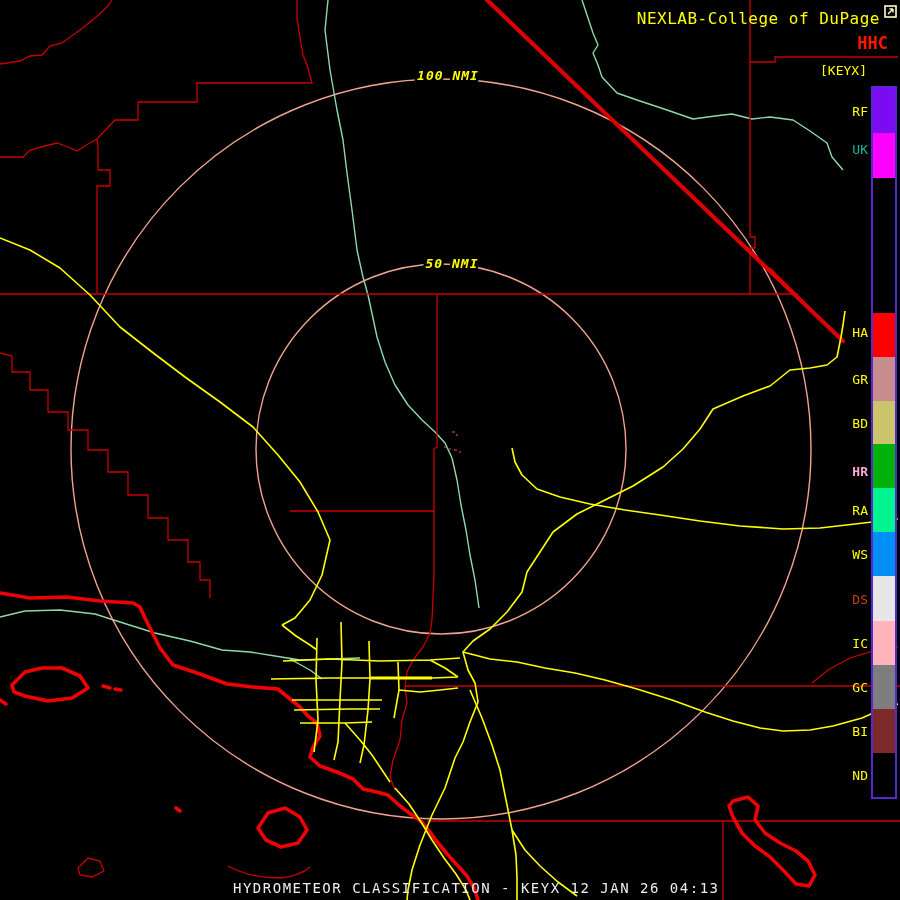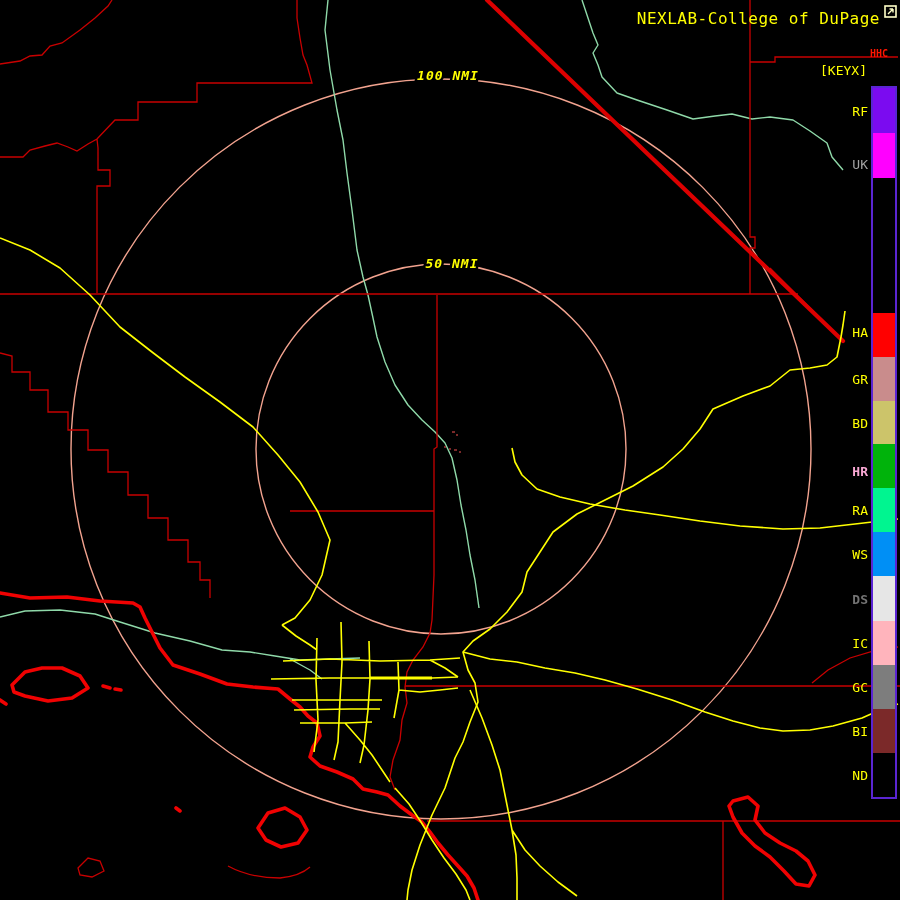--- a/index.html
+++ b/index.html
@@ -21,21 +21,21 @@
     fill:var(--c-road);font:italic bold 13px "DejaVu Sans Mono","Liberation Mono",monospace;
     paint-order:stroke;stroke:#000;stroke-width:5px;letter-spacing:1px;
   }
   .echo{fill:var(--c-echo);}
 
   .brand{
     position:absolute;top:9px;right:20px;color:#FFFF00;font-size:16px;letter-spacing:.5px;
     white-space:nowrap;cursor:pointer;
   }
   .brand-icon{position:absolute;top:5px;right:3px;width:13px;height:13px;}
-  .hhc{position:absolute;top:48px;right:12px;color:#FF1republic500;font-size:10px;font-weight:bold;color:#FF1500;}
+  .hhc{position:absolute;top:33px;right:12px;color:#FF1republic500;font-size:17px;font-weight:bold;color:#FF1500;}
   .clas{position:absolute;top:63px;right:33px;color:#FFFF00;font-size:13px;}
 
   .legend{position:absolute;top:0;right:0;width:70px;height:680px;}
   .legend-bar{
     position:absolute;top:86px;right:3px;width:22px;
     border:2px solid var(--c-lgborder);background:#000;
   }
   .swatch{width:100%;}
   .legend-label{
     position:absolute;right:32px;transform:translateY(-50%);
@@ -144,28 +144,29 @@
         <div class="swatch" style="height: 44px; background: rgb(0, 245, 144);"></div>
         <div class="swatch" style="height: 44px; background: rgb(0, 143, 245);"></div>
         <div class="swatch" style="height: 45px; background: rgb(230, 230, 230);"></div>
         <div class="swatch" style="height: 44px; background: rgb(255, 180, 188);"></div>
         <div class="swatch" style="height: 44px; background: rgb(125, 125, 125);"></div>
         <div class="swatch" style="height: 44px; background: rgb(123, 41, 41);"></div>
         <div class="swatch" style="height: 44px; background: rgb(0, 0, 0);"></div>
       </div>
     <div style="position:absolute;top:86px;right:0;width:70px;">
         <div class="legend-label" style="top: 24.5px; color: rgb(255, 255, 0);">RF</div>
-        <div class="legend-label" style="top: 78px; color: #a3a3a3;">UK</div>
+        <div class="legend-label" style="top: 63px; color: #14b8a6;">UK</div>
         <div class="legend-label" style="top: 246px; color: rgb(255, 255, 0);">HA</div>
         <div class="legend-label" style="top: 293px; color: rgb(255, 255, 0);">GR</div>
         <div class="legend-label" style="top: 336.5px; color: rgb(255, 255, 0);">BD</div>
         <div class="legend-label" style="top: 385px; color: #f9a8d4; font-weight: bold;">HR</div>
         <div class="legend-label" style="top: 424px; color: rgb(255, 255, 0);">RA</div>
         <div class="legend-label" style="top: 468px; color: rgb(255, 255, 0);">WS</div>
-        <div class="legend-label" style="top: 512.5px; color: #737373; font-weight: bold;">DS</div>
+        <div class="legend-label" style="top: 512.5px; color: #c2410c;">DS</div>
         <div class="legend-label" style="top: 557px; color: rgb(255, 255, 0);">IC</div>
         <div class="legend-label" style="top: 601px; color: rgb(255, 255, 0);">GC</div>
         <div class="legend-label" style="top: 645px; color: rgb(255, 255, 0);">BI</div>
         <div class="legend-label" style="top: 689px; color: rgb(255, 255, 0);">ND</div>
       </div>
   </div>
 
+  <div class="status-bar">HYDROMETEOR CLASSIFICATION - KEYX 12 JAN 26 04:13</div>
 </div>
 
 </body></html>

